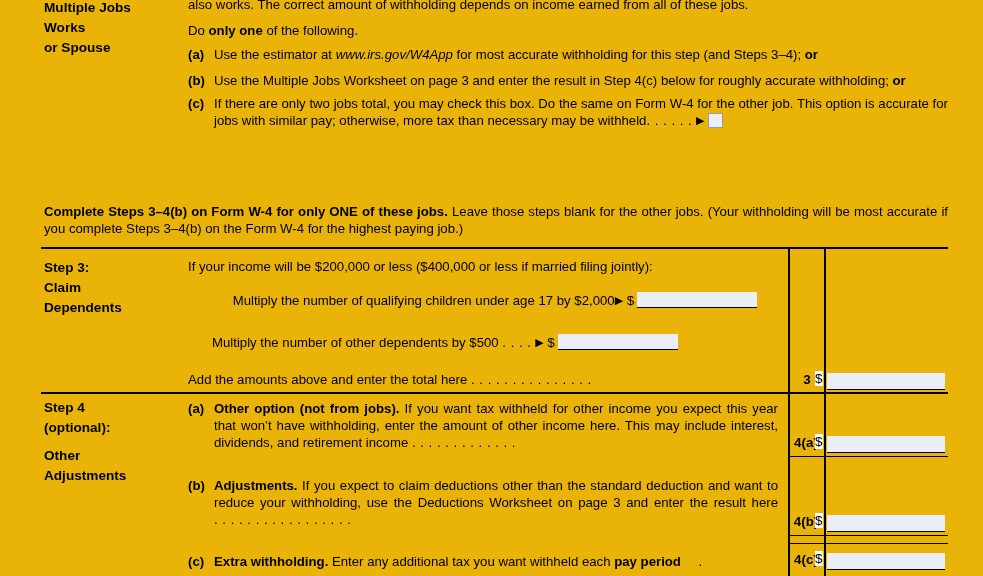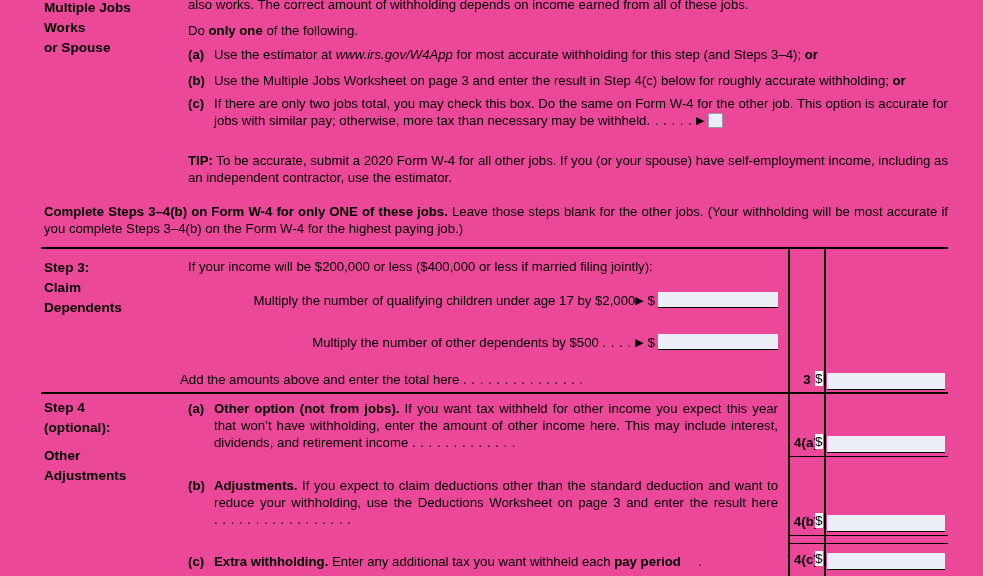--- a/index.html
+++ b/index.html
@@ -10,21 +10,21 @@
   body {
     font-family: "Liberation Sans", sans-serif;
     color: #000000;
     -webkit-font-smoothing: antialiased;
   }
   #page {
     position: relative;
     width: 983px;
     height: 576px;
     overflow: hidden;
-    background: #ec4899;
+    background: #eab308;
   }
 
   
   .body-txt {
     font-size: 13.2px;
     line-height: 17px;
     text-align: justify;
     text-justify: inter-word;
   }
   .b { font-weight: bold; }
@@ -137,21 +137,21 @@
   #s3-l1 { position: absolute; left: 188px; top: 258px; width: 590px; }
   .indent-row {
     position: absolute;
     left: 212px;
     width: 566px;
   }
   #s3-r1 { top: 292px; }
   #s3-r2 { top: 334px; }
   #s3-add {
     position: absolute;
-    left: 180px;
+    left: 188px;
     top: 371px;
     width: 590px;
   }
 
   .money-line {
     display: inline-block;
     position: relative;
   }
   .money-field {
     display: inline-block;
@@ -247,23 +247,20 @@
     <div class="lettered body-txt" id="mj-b">
       <span class="ltr">(b)</span><span>Use the Multiple Jobs Worksheet on page 3 and enter the result in Step 4(c) below for roughly accurate withholding; </span><span class="b">or</span>
     </div>
 
     <div class="lettered body-txt" id="mj-c">
       <span class="ltr">(c)</span><span>If there are only two jobs total, you may check this box. Do the same on Form W-4 for the other job. This option is accurate for jobs with similar pay; otherwise, more tax than necessary may be withheld</span><span class="dots-inline">.  .  .  .  .  .</span>
       <span class="arrow-g">▶</span>
       <span class="ckbox"></span>
     </div>
 
-    <div class="tip-blk body-txt">
-      <span class="b">TIP:</span><span> To be accurate, submit a 2020 Form W-4 for all other jobs. If you (or your spouse) have self-employment income, including as an independent contractor, use the estimator.</span>
-    </div>
   </div>
 
   <div class="body-txt" id="complete-para">
     <span class="b">Complete Steps 3–4(b) on Form W-4 for only ONE of these jobs.</span><span> Leave those steps blank for the other jobs. (Your withholding will be most accurate if you complete Steps 3–4(b) on the Form W-4 for the highest paying job.)</span>
   </div>
 
   <div class="hrule" id="rule-top"></div>
   <div class="hrule" id="rule-mid"></div>
   <div class="vrule" id="v1"></div>
   <div class="vrule" id="v2"></div>
@@ -272,26 +269,26 @@
   <div class="thin-h" id="th-4c-t"></div>
 
   <div class="step-label" id="s3-label">
     <div>Step 3:</div>
     <div>Claim</div>
     <div>Dependents</div>
   </div>
 
   <div class="body-txt" id="s3-l1" style="text-align:left">If your income will be $200,000 or less ($400,000 or less if married filing jointly):</div>
 
-  <div class="body-txt indent-row" id="s3-r1" style="text-align:right;white-space:nowrap">
+  <div class="body-txt indent-row" id="s3-r1" style="text-align:center;white-space:nowrap">
     <span>Multiply the number of qualifying children under age 17 by $2,000</span><span class="arrow-g">▶</span>
     <span class="money-line"><span class="dollar">$</span><span class="money-field"></span></span>
   </div>
 
-  <div class="body-txt indent-row" id="s3-r2" style="text-align:right;white-space:nowrap">
+  <div class="body-txt indent-row" id="s3-r2" style="text-align:left;white-space:nowrap">
     <span>Multiply the number of other dependents by $500</span>
     <span class="dots-inline">.  .  .  .</span>
     <span class="arrow-g">▶</span>
     <span class="money-line"><span class="dollar">$</span><span class="money-field"></span></span>
   </div>
 
   <div class="body-txt" id="s3-add" style="text-align:left;white-space:nowrap">
     <span>Add the amounts above and enter the total here</span>
     <span class="dots-inline">.  .  .  .  .  .  .  .  .  .  .  .  .  .  .</span>
   </div>

